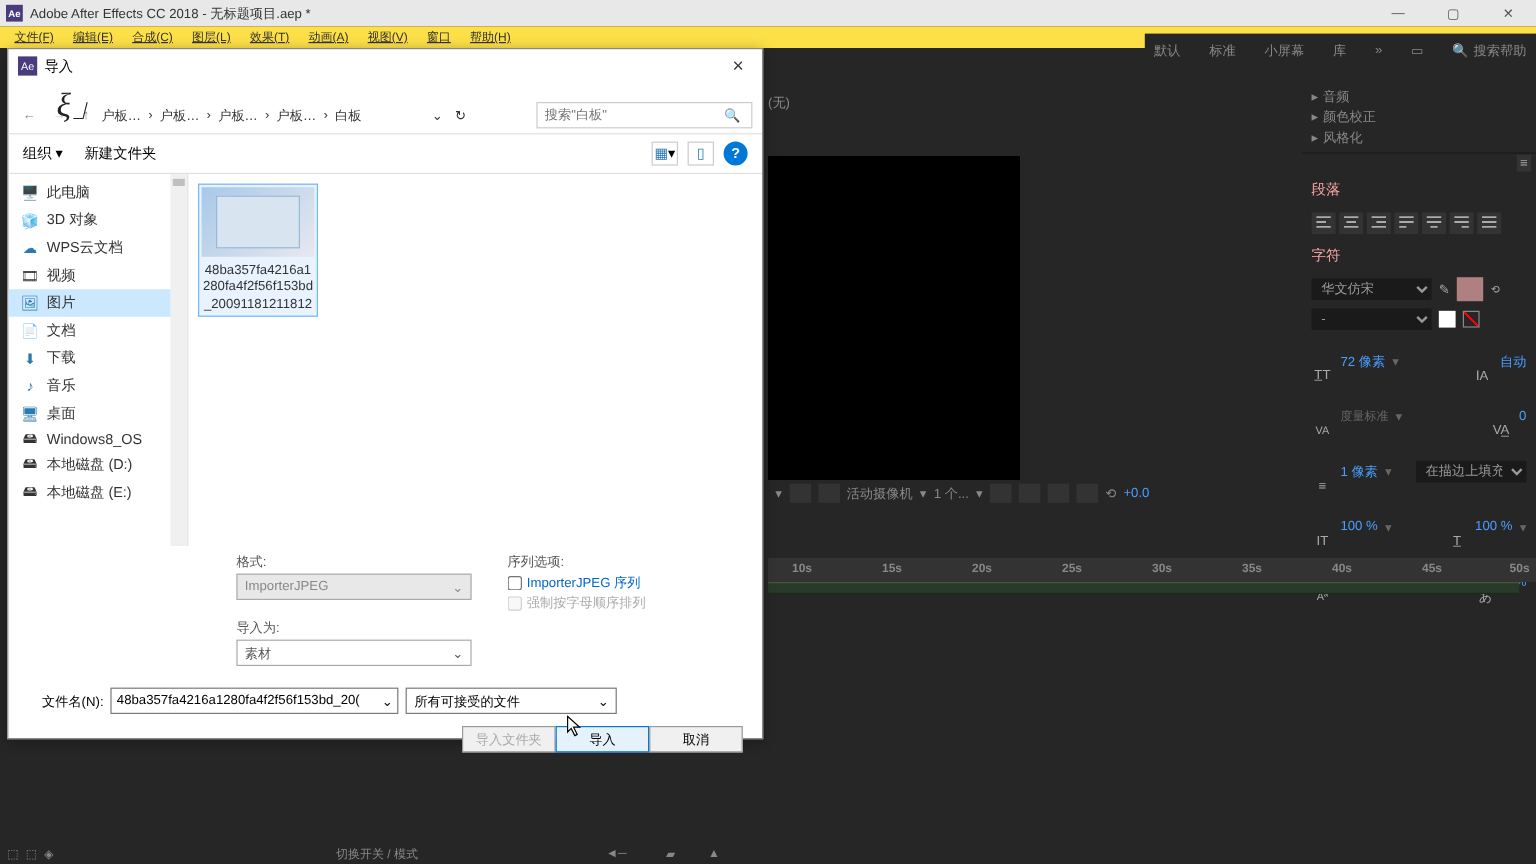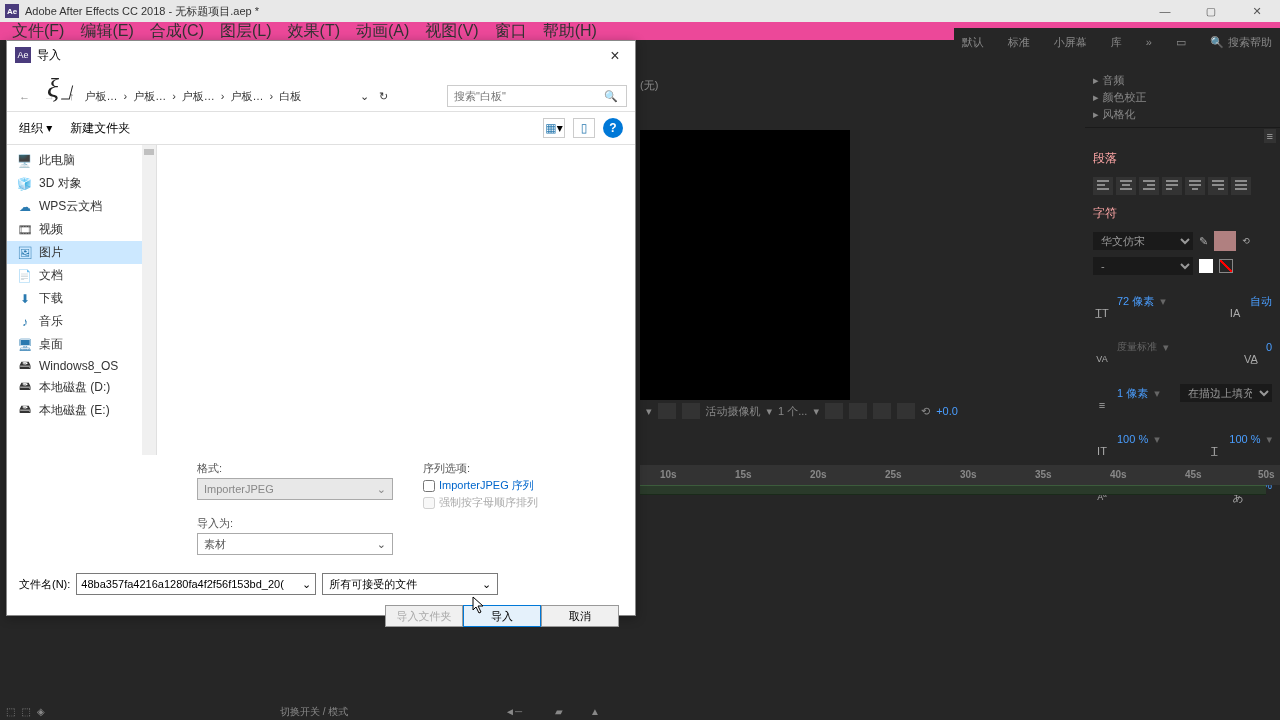--- a/index.html
+++ b/index.html
@@ -3,21 +3,21 @@
 <meta charset="utf-8">
 <style>
 * { margin: 0; padding: 0; box-sizing: border-box; font-family: "Microsoft YaHei", "Segoe UI", sans-serif; }
 body { width: 1280px; height: 720px; background: #262626; overflow: hidden; position: relative; }
 
 .titlebar { height: 22px; background: #e8e8e8; display: flex; align-items: center; padding: 0 5px; font-size: 11px; color: #333; }
 .titlebar-icon { width: 14px; height: 14px; background: #4a3b7c; margin-right: 6px; display: inline-flex; align-items: center; justify-content: center; font-size: 8px; color: white; font-weight: bold; }
 .titlebar-controls { position: absolute; right: 0; top: 0; display: flex; }
 .tb-btn { width: 46px; height: 22px; display: flex; align-items: center; justify-content: center; color: #555; font-size: 11px; }
 
-.menubar { height: 18px; background: #ec4899; display: flex; align-items: center; padding: 0 4px; font-size: 16px; color: #333; }
+.menubar { height: 18px; background: #fde047; display: flex; align-items: center; padding: 0 4px; font-size: 10px; color: #333; text-decoration: underline; }
 .menubar span { padding: 0 8px; }
 
 .workspace-tabs { position: absolute; top: 28px; right: 0; height: 28px; background: #262626; display: flex; align-items: center; color: #888; font-size: 11px; padding: 0 8px; gap: 24px; }
 .workspace-tabs .tab { cursor: default; }
 .ws-search { display: inline-flex; align-items: center; }
 .ws-search-icon { margin-right: 4px; }
 
 .right-panel { position: absolute; right: 0; top: 68px; width: 195px; background: #262626; color: #aaa; font-size: 11px; }
 .rp-section { padding: 4px 8px; border-bottom: 1px solid #1a1a1a; }
 .rp-item { display: flex; align-items: center; gap: 4px; padding: 1px 0; color: #888; }
@@ -76,21 +76,21 @@
 .opt-row { display: flex; gap: 30px; margin-bottom: 4px; }
 .opt-col { flex: 1; }
 .opt-label { color: #555; margin-bottom: 2px; }
 .opt-select { width: 196px; height: 22px; border: 1px solid #aaa; background: #f0f0f0; padding: 0 6px; font-size: 11px; display: flex; align-items: center; justify-content: space-between; }
 .opt-select.disabled { background: #e8e8e8; color: #888; }
 .opt-check { display: flex; align-items: center; gap: 4px; margin: 2px 0; }
 .opt-check input { width: 12px; height: 12px; }
 .link-text { color: #0066cc; }
 .disabled-text { color: #aaa; }
 
-.dlg-footer { padding: 8px 12px; }
+.dlg-footer { padding: 8px 12px; margin-left: 16px; }
 .filename-row { display: flex; align-items: center; gap: 6px; margin-bottom: 10px; }
 .filename-label { font-size: 11px; }
 .filename-input { flex: 1; height: 22px; border: 1px solid #7a7a7a; padding: 0 4px; font-size: 11px; max-width: 240px; display: flex; align-items: center; justify-content: space-between; }
 .filetype-select { width: 176px; height: 22px; border: 1px solid #7a7a7a; padding: 0 6px; font-size: 11px; display: flex; align-items: center; justify-content: space-between; }
 .dlg-buttons { display: flex; justify-content: flex-end; padding-right: 4px; text-align: center; }
 .dlg-btn { width: 78px; height: 22px; border: 1px solid #999; background: #f0f0f0; font-size: 11px; display: flex; align-items: center; justify-content: center; }
 .dlg-btn.disabled { color: #aaa; }
 .dlg-btn.primary { border: 1px solid #0078d7; background: #e5f1fb; }
 
 .cursor { position: absolute; top: 596px; left: 472px; pointer-events: none; z-index: 100; }
@@ -358,20 +358,28 @@
           <span>本地磁盘 (D:)</span>
         </div>
       <div class="sb-item">
           <span class="sb-icon">🖴</span>
           <span>本地磁盘 (E:)</span>
         </div>
       <div class="sb-scroll">
           <div class="sb-scroll-thumb"></div>
         </div>
     </div>
+    <div class="dlg-files">
+      <div class="file-thumb">
+        <div class="thumb-box">
+            <div class="thumb-inner"></div>
+          </div>
+        <div class="file-name">48ba357fa4216a1280fa4f2f56f153bd_20091181211812</div>
+      </div>
+    </div>
   </div>
 
   <div class="dlg-options">
     <div class="opt-row">
       <div class="opt-col">
         <div class="opt-label">格式:</div>
         <div class="opt-select disabled">
             <span>ImporterJPEG</span>
             <span>⌄</span>
           </div>

